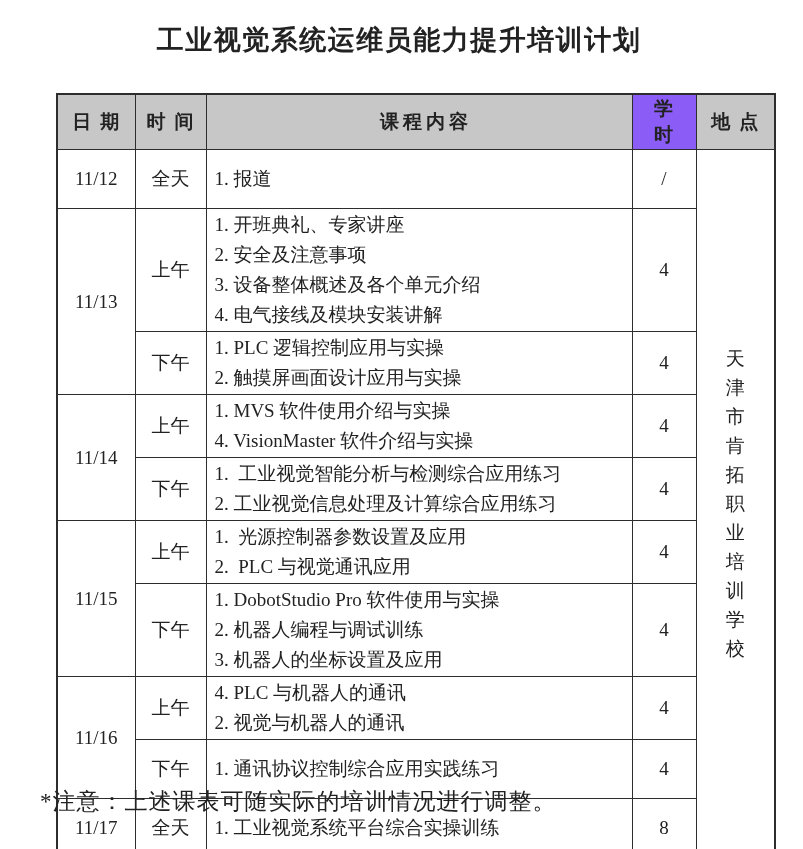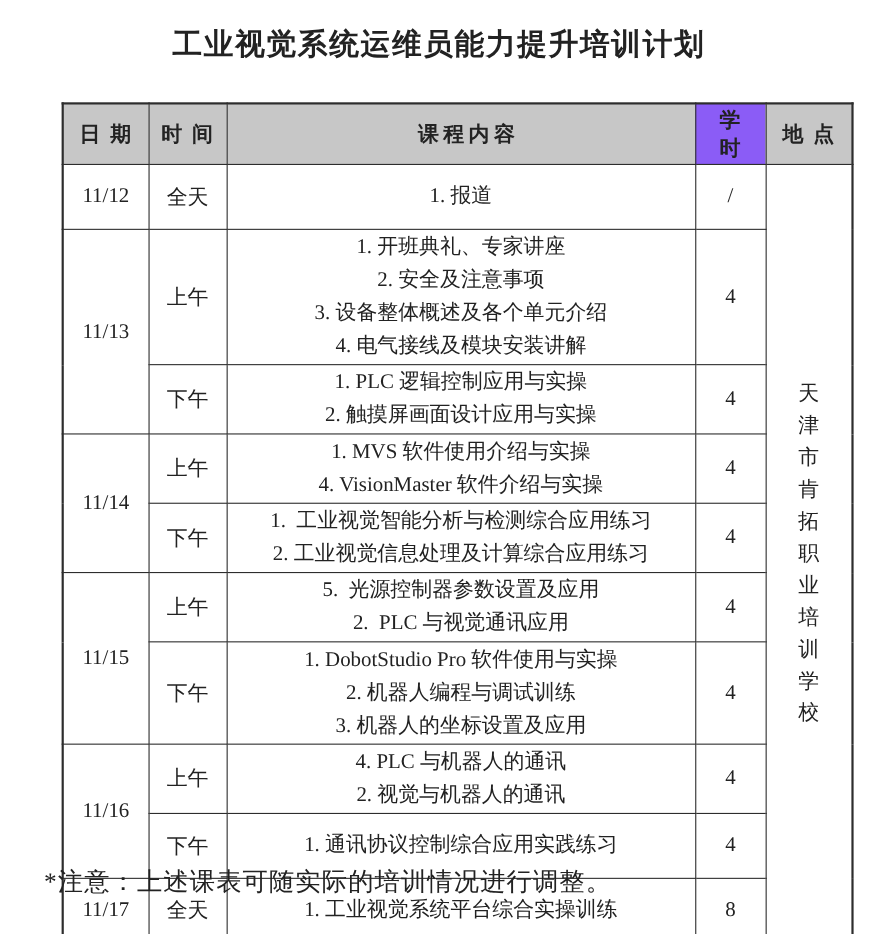--- a/index.html
+++ b/index.html
@@ -55,21 +55,20 @@
     vertical-align: middle;
   }
   .schedule tbody tr:first-child { height: 43px; }
 
   td.cell-center { text-align: center; padding: 16px; }
   td.content-cell { padding: 1px 8px; text-align: left; }
   .content-line {
     line-height: 30px;
     white-space: pre-wrap;
     font-size: 19px;
-    text-align: center;
   }
   td.location-cell {
     text-align: center;
     vertical-align: middle;
     padding: 0;
   }
   .location-char {
     line-height: 29px;
     font-size: 19px;
   }
@@ -159,21 +158,21 @@
         <td class="content-cell">
           <div class="content-line">1.  工业视觉智能分析与检测综合应用练习</div>
           <div class="content-line">2. 工业视觉信息处理及计算综合应用练习</div>
         </td>
         <td class="cell-center">4</td>
       </tr>
       <tr>
         <td class="cell-center" rowspan="2">11/15</td>
         <td class="cell-center">上午</td>
         <td class="content-cell">
-          <div class="content-line">5.  光源控制器参数设置及应用</div>
+          <div class="content-line">1.  光源控制器参数设置及应用</div>
           <div class="content-line">2.  PLC 与视觉通讯应用</div>
         </td>
         <td class="cell-center">4</td>
       </tr>
       <tr>
         <td class="cell-center">下午</td>
         <td class="content-cell">
           <div class="content-line">1. DobotStudio Pro 软件使用与实操</div>
           <div class="content-line">2. 机器人编程与调试训练</div>
           <div class="content-line">3. 机器人的坐标设置及应用</div>

